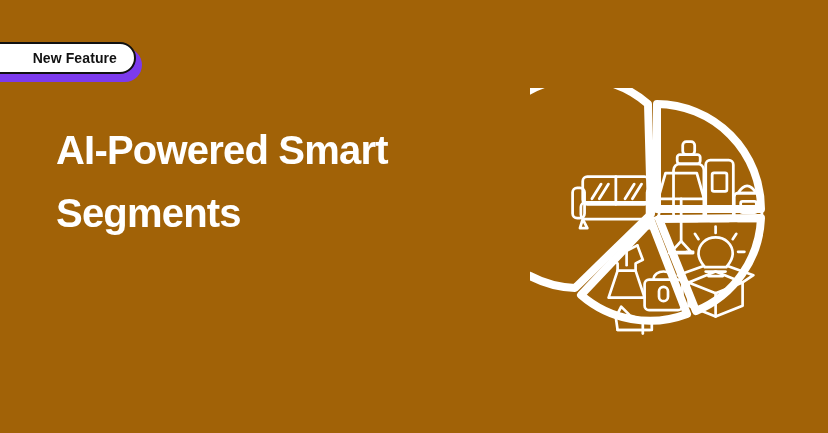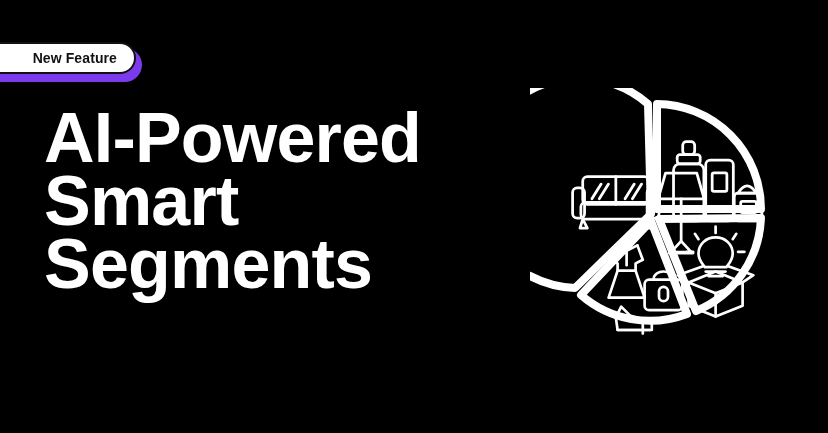--- a/index.html
+++ b/index.html
@@ -9,21 +9,21 @@
   body {
     width: 828px;
     height: 433px;
     overflow: hidden;
     font-family: "Liberation Sans", sans-serif;
   }
   #banner {
     position: relative;
     width: 828px;
     height: 433px;
-    background: #000000;
+    background: #a16207;
     overflow: hidden;
   }
 
   
   #badge-wrap {
     position: absolute;
     left: -28px;
     top: 42px;
     width: 166px;
     height: 36px;
@@ -61,22 +61,22 @@
   }
 
   
   #text-block {
     position: absolute;
     left: 44px;
     top: 107px;
     width: 470px;
   }
   #headline {
-    margin: 0;
-    font-size: 70px;
+    margin: 12px;
+    font-size: 40px;
     line-height: 63px;
     font-weight: bold;
     color: #ffffff;
     letter-spacing: -0.8px;
     white-space: pre-line;
   }
   #subheadline {
     margin: 14px 0 0 0;
     font-size: 34px;
     line-height: 46px;

